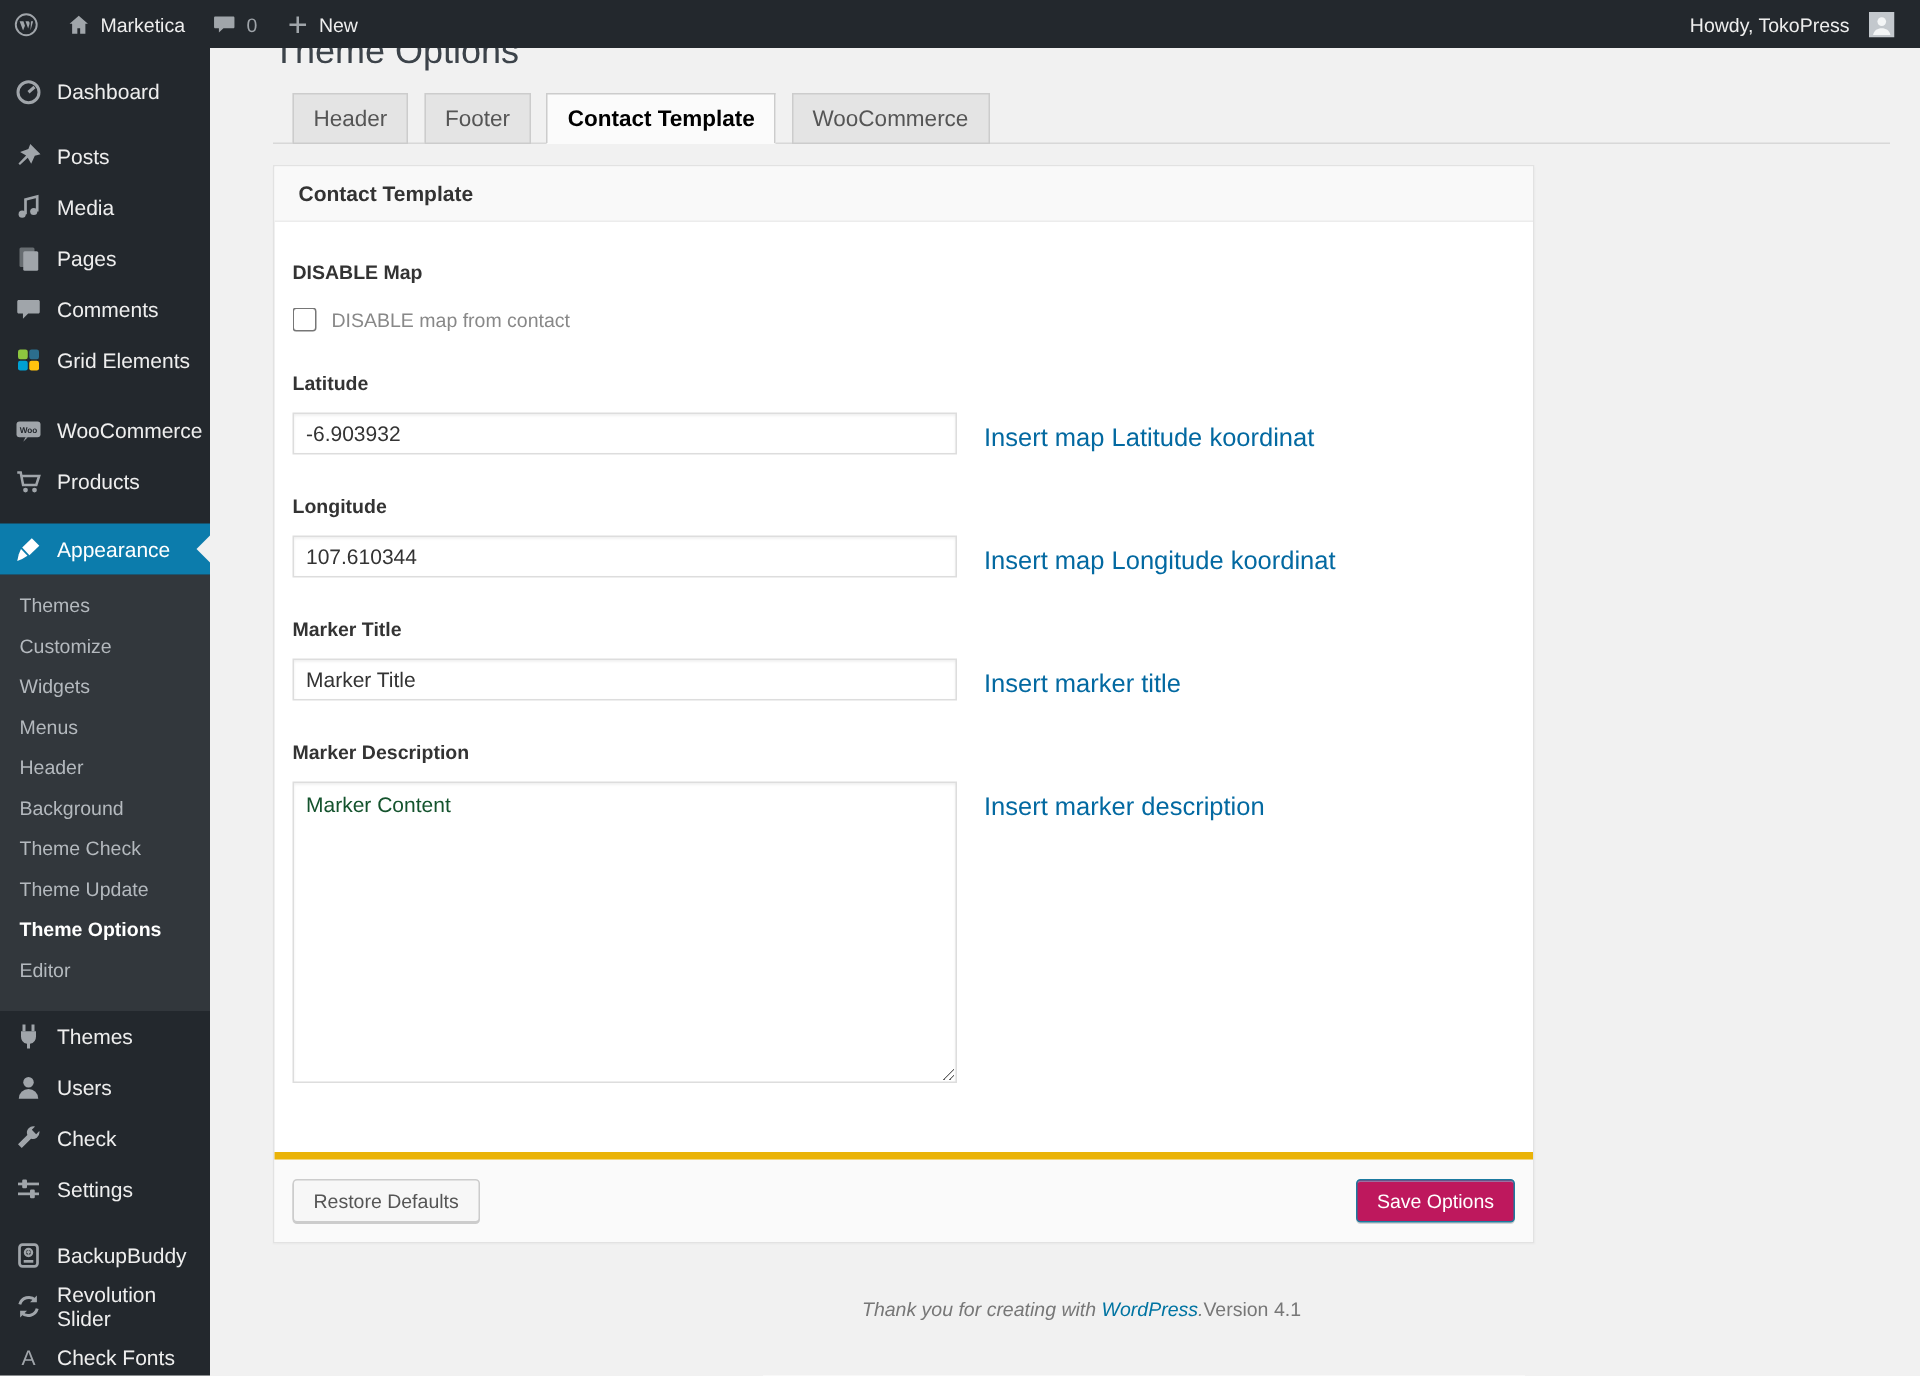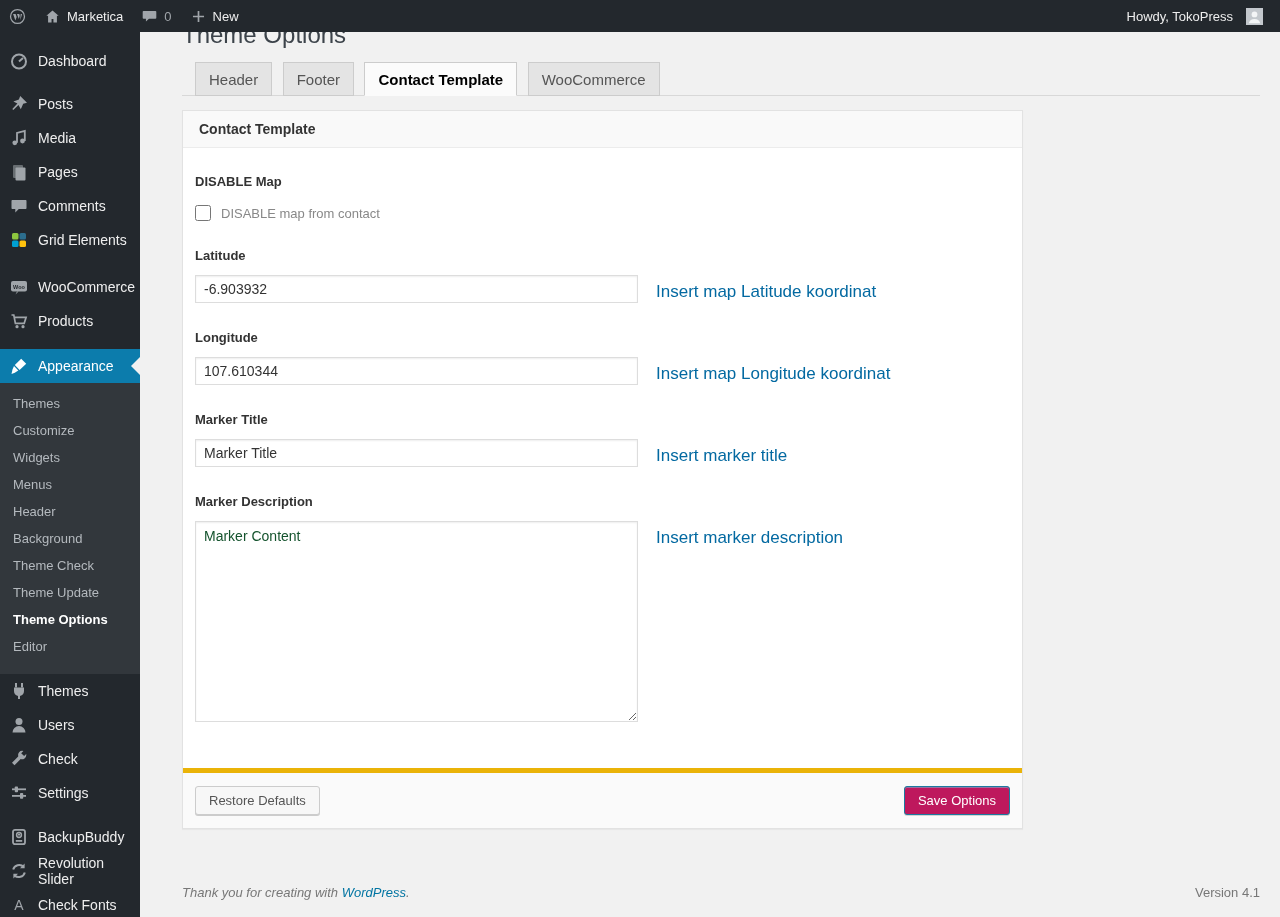--- a/index.html
+++ b/index.html
@@ -64,21 +64,21 @@
 
   .panel-footer { display:flex; justify-content:space-between; align-items:center;
                   padding:13px 12px; background:#fafafa; border-top:5px solid #eab308; }
   .btn { font-size:13px; padding:6px 13px; border-radius:3px; cursor:pointer;
          font-family:"Liberation Sans",sans-serif; }
   .btn-secondary { background:#f7f7f7; border:1px solid #ccc; color:#555;
                    box-shadow:0 1px 0 #ccc; }
   .btn-primary { background:#be185d; border:1px solid #1b7aa0; color:#fff;
                  box-shadow:inset 0 1px 0 rgba(120,200,230,.5), 0 1px 0 rgba(0,0,0,.15); }
 
-  .page-footer { margin-top:56px; display:flex; justify-content:space-between;
+  .page-footer { margin-top:36px; display:flex; justify-content:center;
                  align-items:baseline; font-size:13px; color:#777; }
   .thanks { font-style:italic; }
   .thanks a { color:#0074a2; text-decoration:none; cursor:pointer; }
 </style>
 </head>
 <body>
 
 <div class="adminbar">
   <div class="ab-item">
     <svg viewBox="0 0 20 20">

